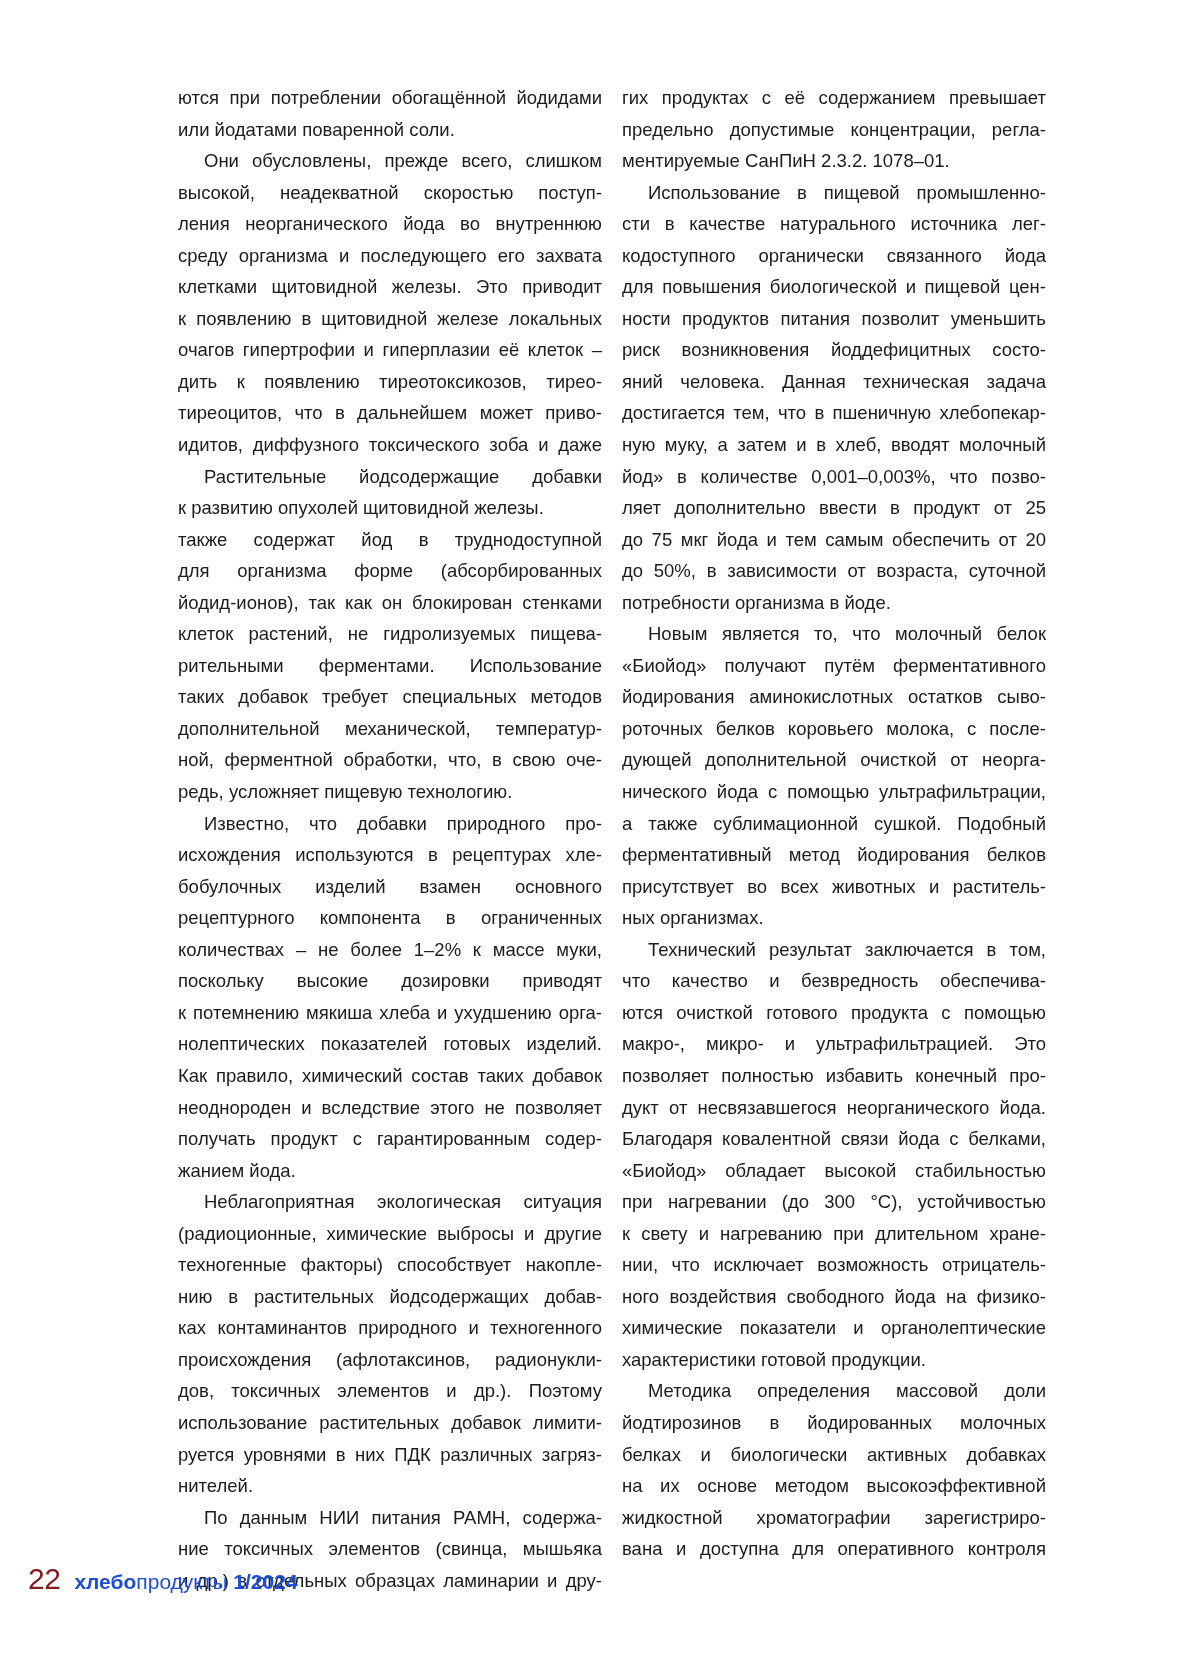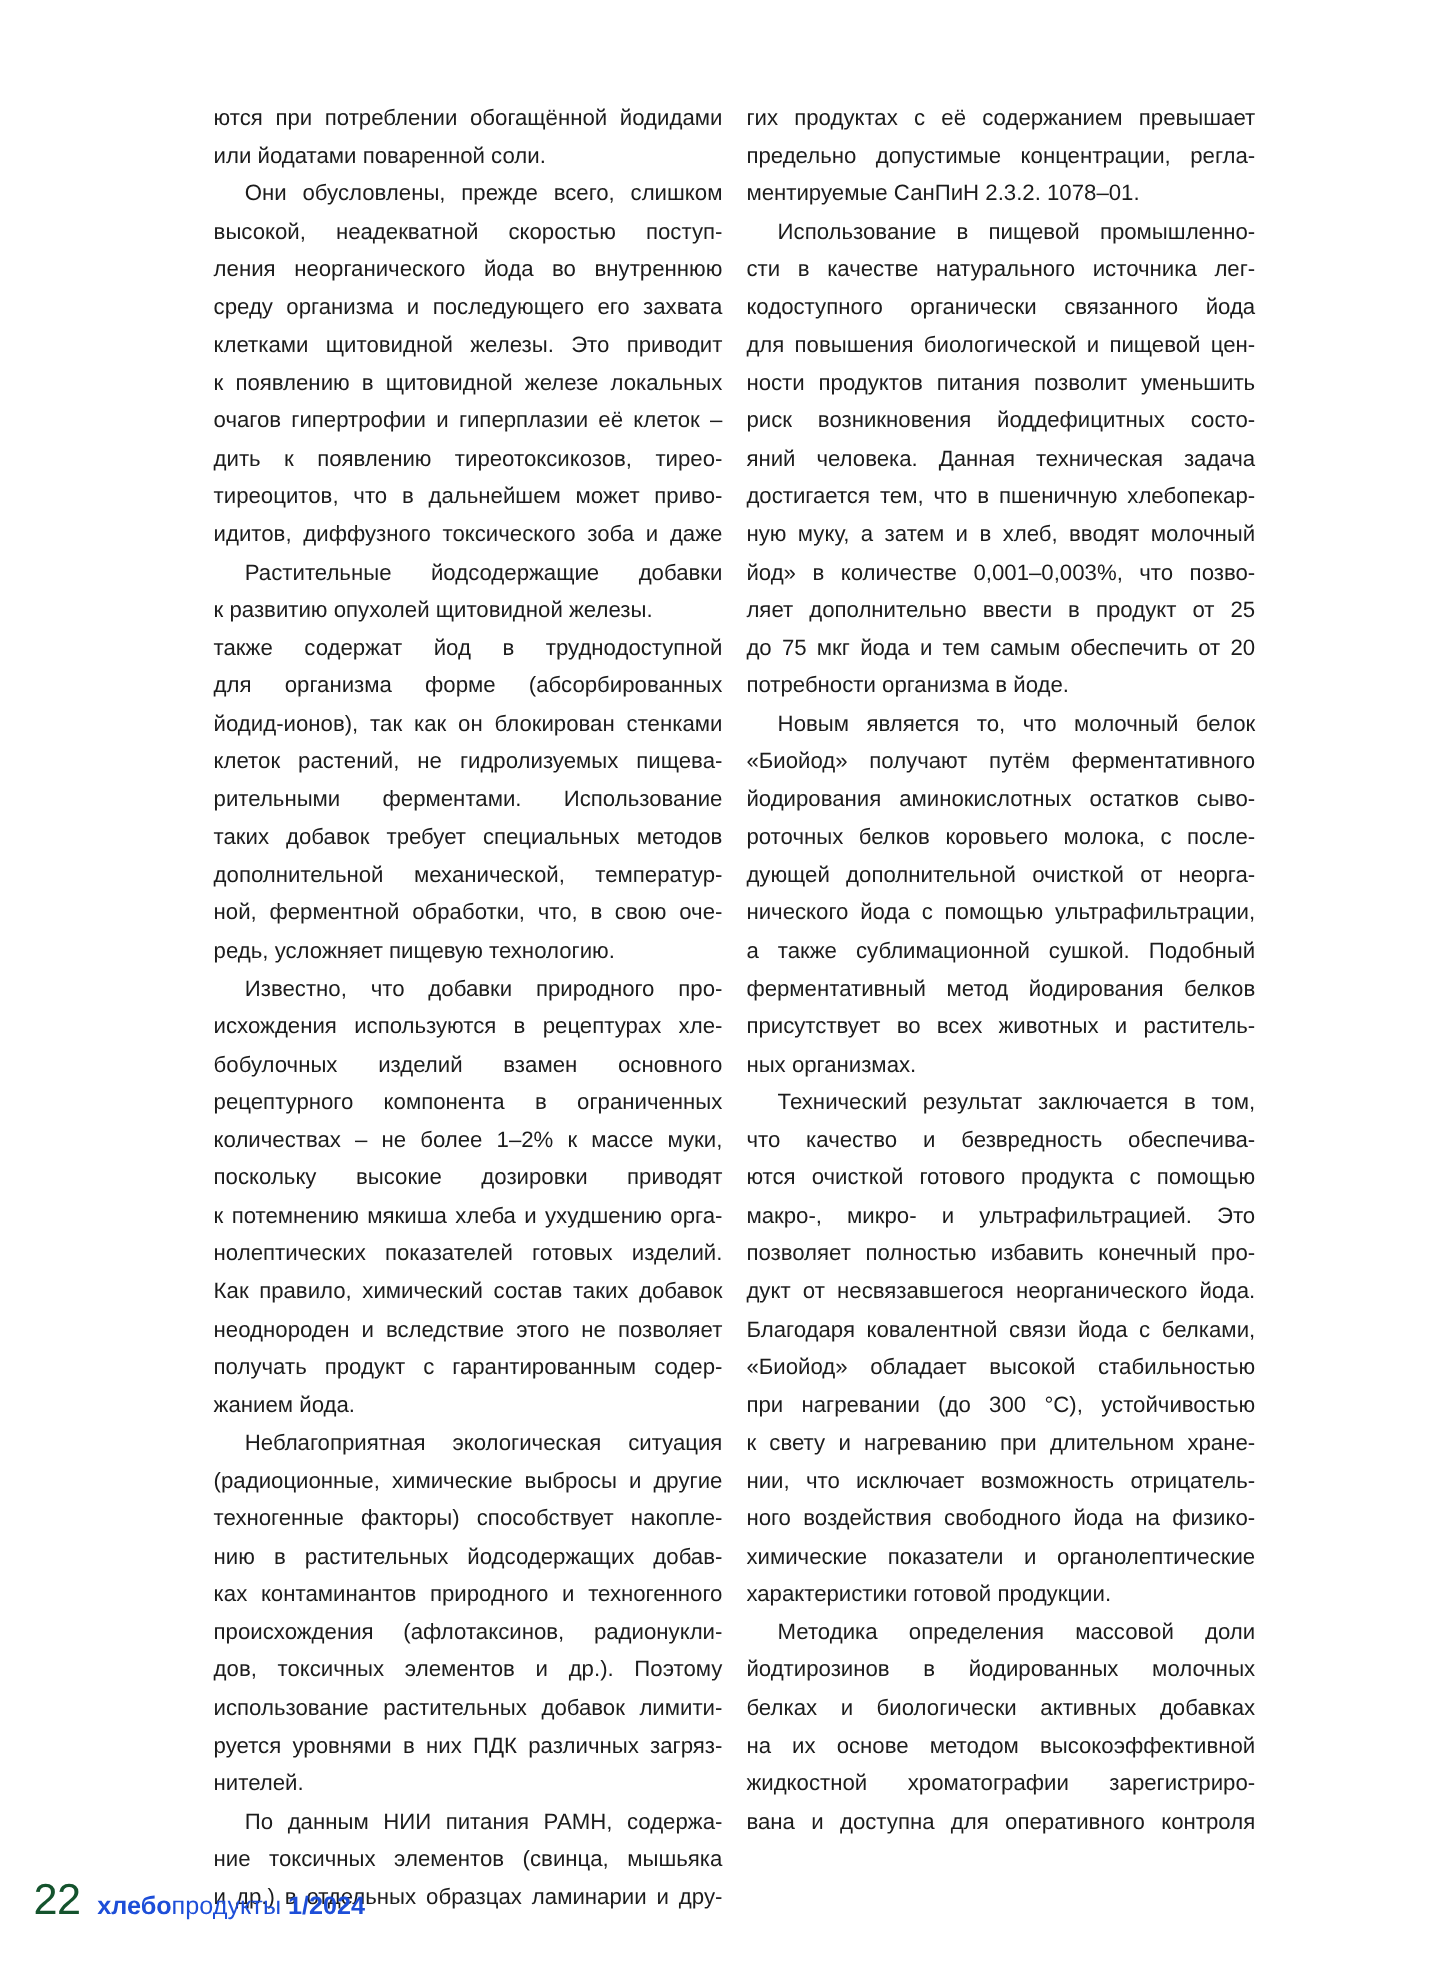--- a/index.html
+++ b/index.html
@@ -18,21 +18,21 @@
     text-align-last: justify;
     overflow: visible;
   }
   .line.last { text-align-last: left; }
   .line.indent { padding-left: 26px; }
   .footer {
     position:absolute; left:28px; top:1562px;
     font-family: "Liberation Sans", sans-serif;
     display:flex; align-items:baseline; gap:14px;
   }
-  .page-num { font-size:36px; color:#14532d; letter-spacing:-0.5px; }
+  .page-num { font-size:30px; color:#7f1d1d; letter-spacing:-0.5px; }
   .mag { font-size:21px; color:#1d4ed8; }
   .mag .b { font-weight:bold; }
 </style>
 </head>
 <body>
 
 <div class="col col-left" id="col-left">
     <div class="line">ются при потреблении обогащённой йодидами</div>
     <div class="line last">или йодатами поваренной соли.</div>
     <div class="line indent">Они обусловлены, прежде всего, слишком</div>
@@ -91,20 +91,21 @@
     <div class="line">кодоступного органически связанного йода</div>
     <div class="line">для повышения биологической и пищевой цен-</div>
     <div class="line">ности продуктов питания позволит уменьшить</div>
     <div class="line">риск возникновения йоддефицитных состо-</div>
     <div class="line">яний человека. Данная техническая задача</div>
     <div class="line">достигается тем, что в пшеничную хлебопекар-</div>
     <div class="line">ную муку, а затем и в хлеб, вводят молочный</div>
     <div class="line">йод» в количестве 0,001–0,003%, что позво-</div>
     <div class="line">ляет дополнительно ввести в продукт от 25</div>
     <div class="line">до 75 мкг йода и тем самым обеспечить от 20</div>
+    <div class="line">до 50%, в зависимости от возраста, суточной</div>
     <div class="line last">потребности организма в йоде.</div>
     <div class="line indent">Новым является то, что молочный белок</div>
     <div class="line">«Биойод» получают путём ферментативного</div>
     <div class="line">йодирования аминокислотных остатков сыво-</div>
     <div class="line">роточных белков коровьего молока, с после-</div>
     <div class="line">дующей дополнительной очисткой от неорга-</div>
     <div class="line">нического йода с помощью ультрафильтрации,</div>
     <div class="line">а также сублимационной сушкой. Подобный</div>
     <div class="line">ферментативный метод йодирования белков</div>
     <div class="line">присутствует во всех животных и раститель-</div>

